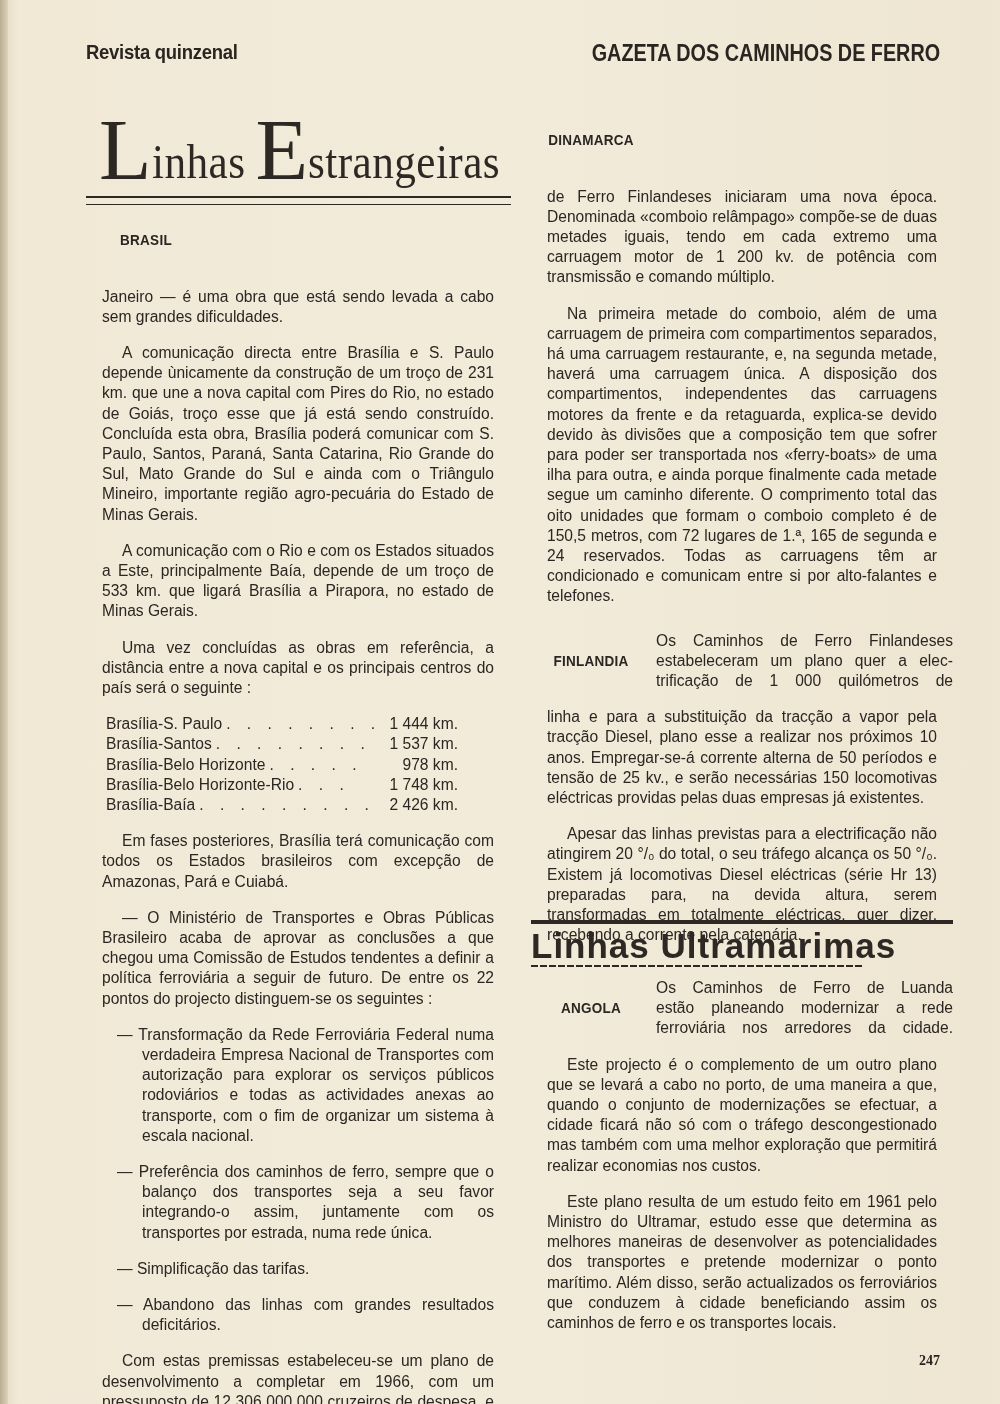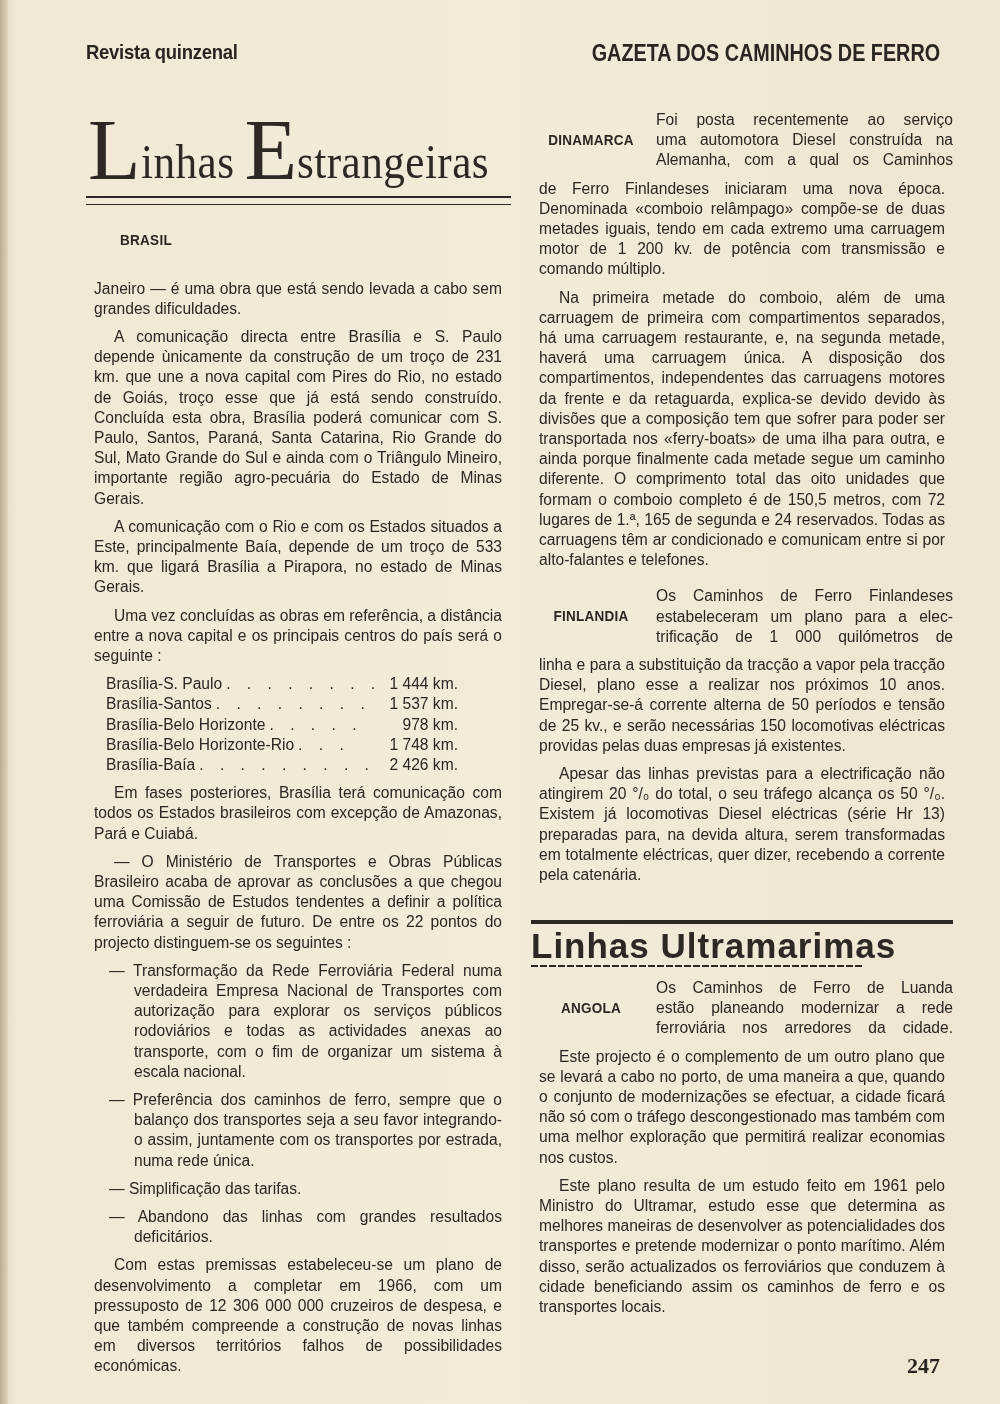--- a/index.html
+++ b/index.html
@@ -24,35 +24,35 @@
     font-size: 21px; letter-spacing: -0.3px; transform: scaleX(0.88); transform-origin: left;
     color: #2a2521;
   }
   .header-right {
     position: absolute; right: 52px; top: 40px;
     font-family: "Liberation Sans", sans-serif; font-weight: bold;
     font-size: 23px; transform: scaleX(0.86); transform-origin: right;
     color: #2a2521; white-space: nowrap;
   }
   .title-main {
-    position: absolute; left: 88px; top: 108px; width: 420px; height: 84px;
+    position: absolute; left: 99px; top: 108px; width: 420px; height: 84px;
     font-family: "Liberation Serif", serif; color: #2d2824;
     white-space: nowrap;
   }
   .title-main .cap { font-size: 86px; line-height: 84px; vertical-align: bottom; }
   .title-main .rest { font-size: 48px; line-height: 60px; letter-spacing: 0.5px; transform: scaleX(0.9); display: inline-block; transform-origin: left bottom;}
   .title-rule {
     position: absolute; left: 86px; top: 196px; width: 425px; height: 6px;
     border-top: 2px solid #2d2824; border-bottom: 1px solid #2d2824;
   }
   .col {
     position: absolute; font-family: "Liberation Sans", sans-serif;
     font-size: 15.6px; line-height: 20.2px; color: #2b2622; text-align: justify;
   }
-  .col p { margin: 8px; text-indent: 20px; }
+  .col p { margin: 16px; text-indent: 20px; }
   .col p.noind { text-indent: 0; }
   .col-left { left: 86px; top: 210px; width: 424px; }
   .col-right { left: 531px; top: 110px; width: 422px; }
   .lead-block { position: relative; height: 60.6px; }
   .lead-label {
     position: absolute; left: 0; top: 20px; width: 120px; text-align: center;
     font-weight: bold; font-size: 15px; letter-spacing: 0.3px; transform: scaleX(0.9);
   }
   .lead-text { position: absolute; left: 125px; right: 0; top: 0; text-align: justify; }
   .lead-text .ln { display: block; text-align: justify; text-align-last: justify; height: 20.2px; white-space: nowrap; overflow: hidden;}
@@ -73,21 +73,21 @@
     font-family: "Liberation Sans", sans-serif; font-weight: bold; font-size: 35px;
     letter-spacing: 1px; color: #2d2824; white-space: nowrap;
   }
   .ultra-rule-bottom {
     position: absolute; left: 531px; top: 965px; width: 332px; height: 2px;
     background: repeating-linear-gradient(90deg, #2d2824 0 7px, transparent 7px 9px);
   }
   .col-right-2 { left: 531px; top: 978px; width: 422px; }
   .page-number {
     position: absolute; right: 52px; top: 1353px;
-    font-family: "Liberation Serif", serif; font-weight: bold; font-size: 22px; color: #2a2521;
+    font-family: "Liberation Serif", serif; font-weight: bold; font-size: 14px; color: #2a2521;
   }
 </style>
 </head>
 <body>
 
 <div class="page">
   <div class="spine"></div>
 
   <div class="header-left">Revista quinzenal</div>
   <div class="header-right">GAZETA DOS CAMINHOS DE FERRO</div>
@@ -137,35 +137,30 @@
     <p class="bullet">— Transformação da Rede Ferroviária Federal numa verdadeira Empresa Nacional de Transportes com autorização para explorar os serviços públicos rodoviários e todas as actividades anexas ao transporte, com o fim de organizar um sistema à escala nacional.</p>
     <p class="bullet">— Preferência dos caminhos de ferro, sempre que o balanço dos transportes seja a seu favor integrando-o assim, juntamente com os transportes por estrada, numa rede única.</p>
     <p class="bullet">— Simplificação das tarifas.</p>
     <p class="bullet">— Abandono das linhas com grandes resultados deficitários.</p>
     <p>Com estas premissas estabeleceu-se um plano de desenvolvimento a completar em 1966, com um pressuposto de 12 306 000 000 cruzeiros de despesa, e que também compreende a construção de novas linhas em diversos territórios falhos de possibilidades económicas.</p>
   </div>
 
   <div class="col col-right">
     <div class="lead-block">
       <div class="lead-label">DINAMARCA</div>
-      <div class="lead-text">
-        <span class="ln">Foi posta recentemente ao serviço</span>
-        <span class="ln">uma automotora Diesel construída na</span>
-        <span class="ln">Alemanha, com a qual os Caminhos</span>
-      </div>
     </div>
     <p class="noind">de Ferro Finlandeses iniciaram uma nova época. Denominada «comboio relâmpago» compõe-se de duas metades iguais, tendo em cada extremo uma carruagem motor de 1 200 kv. de potência com transmissão e comando múltiplo.</p>
     <p>Na primeira metade do comboio, além de uma carruagem de primeira com compartimentos separados, há uma carruagem restaurante, e, na segunda metade, haverá uma carruagem única. A disposição dos compartimentos, independentes das carruagens motores da frente e da retaguarda, explica-se devido devido às divisões que a composição tem que sofrer para poder ser transportada nos «ferry-boats» de uma ilha para outra, e ainda porque finalmente cada metade segue um caminho diferente. O comprimento total das oito unidades que formam o comboio completo é de 150,5 metros, com 72 lugares de 1.ª, 165 de segunda e 24 reservados. Todas as carruagens têm ar condicionado e comunicam entre si por alto-falantes e telefones.</p>
 
     <div style="height:8px"></div>
     <div class="lead-block">
       <div class="lead-label">FINLANDIA</div>
       <div class="lead-text">
         <span class="ln">Os Caminhos de Ferro Finlandeses</span>
-        <span class="ln">estabeleceram um plano para a elec-</span>
+        <span class="ln">estabeleceram um plano quer a elec-</span>
         <span class="ln">trificação de 1 000 quilómetros de</span>
       </div>
     </div>
     <p class="noind">linha e para a substituição da tracção a vapor pela tracção Diesel, plano esse a realizar nos próximos 10 anos. Empregar-se-á corrente alterna de 50 períodos e tensão de 25 kv., e serão necessárias 150 locomotivas eléctricas providas pelas duas empresas já existentes.</p>
     <p>Apesar das linhas previstas para a electrificação não atingirem 20 °/₀ do total, o seu tráfego alcança os 50 °/₀. Existem já locomotivas Diesel eléctricas (série Hr 13) preparadas para, na devida altura, serem transformadas em totalmente eléctricas, quer dizer, recebendo a corrente pela catenária.</p>
   </div>
 
   <div class="ultra-rule-top"></div>
   <div class="ultra-title">Linhas Ultramarimas</div>
   <div class="ultra-rule-bottom"></div>

